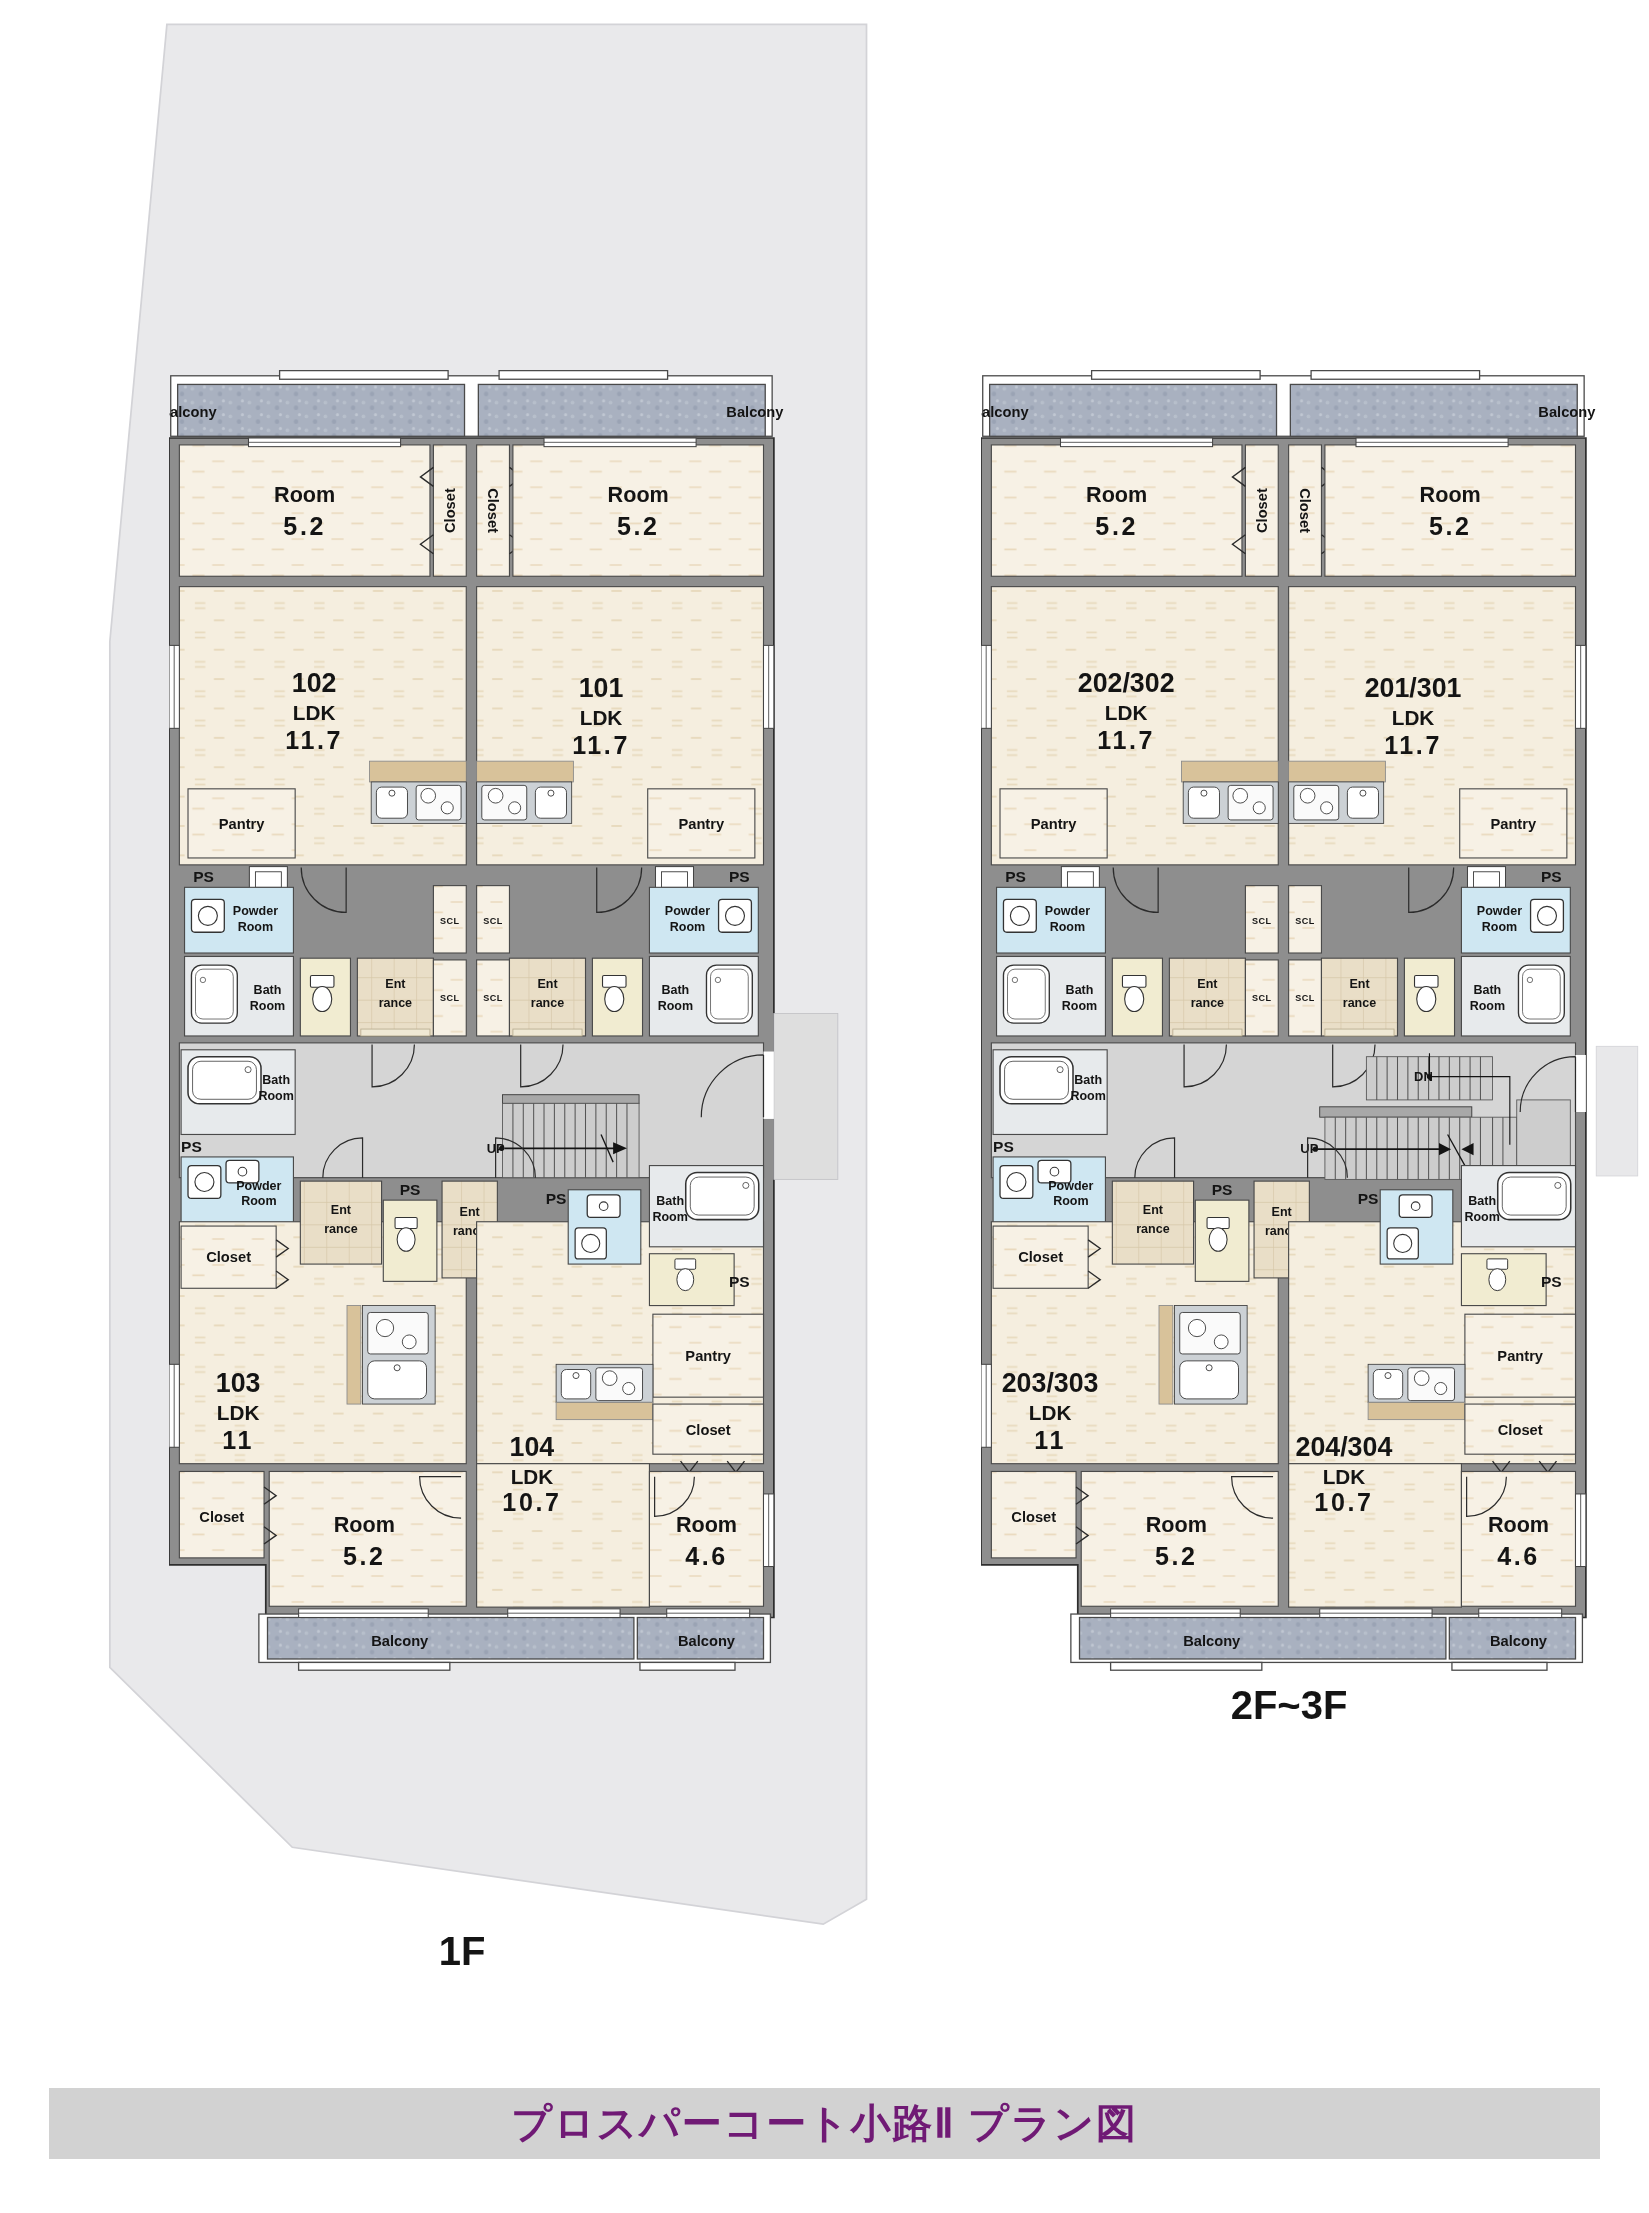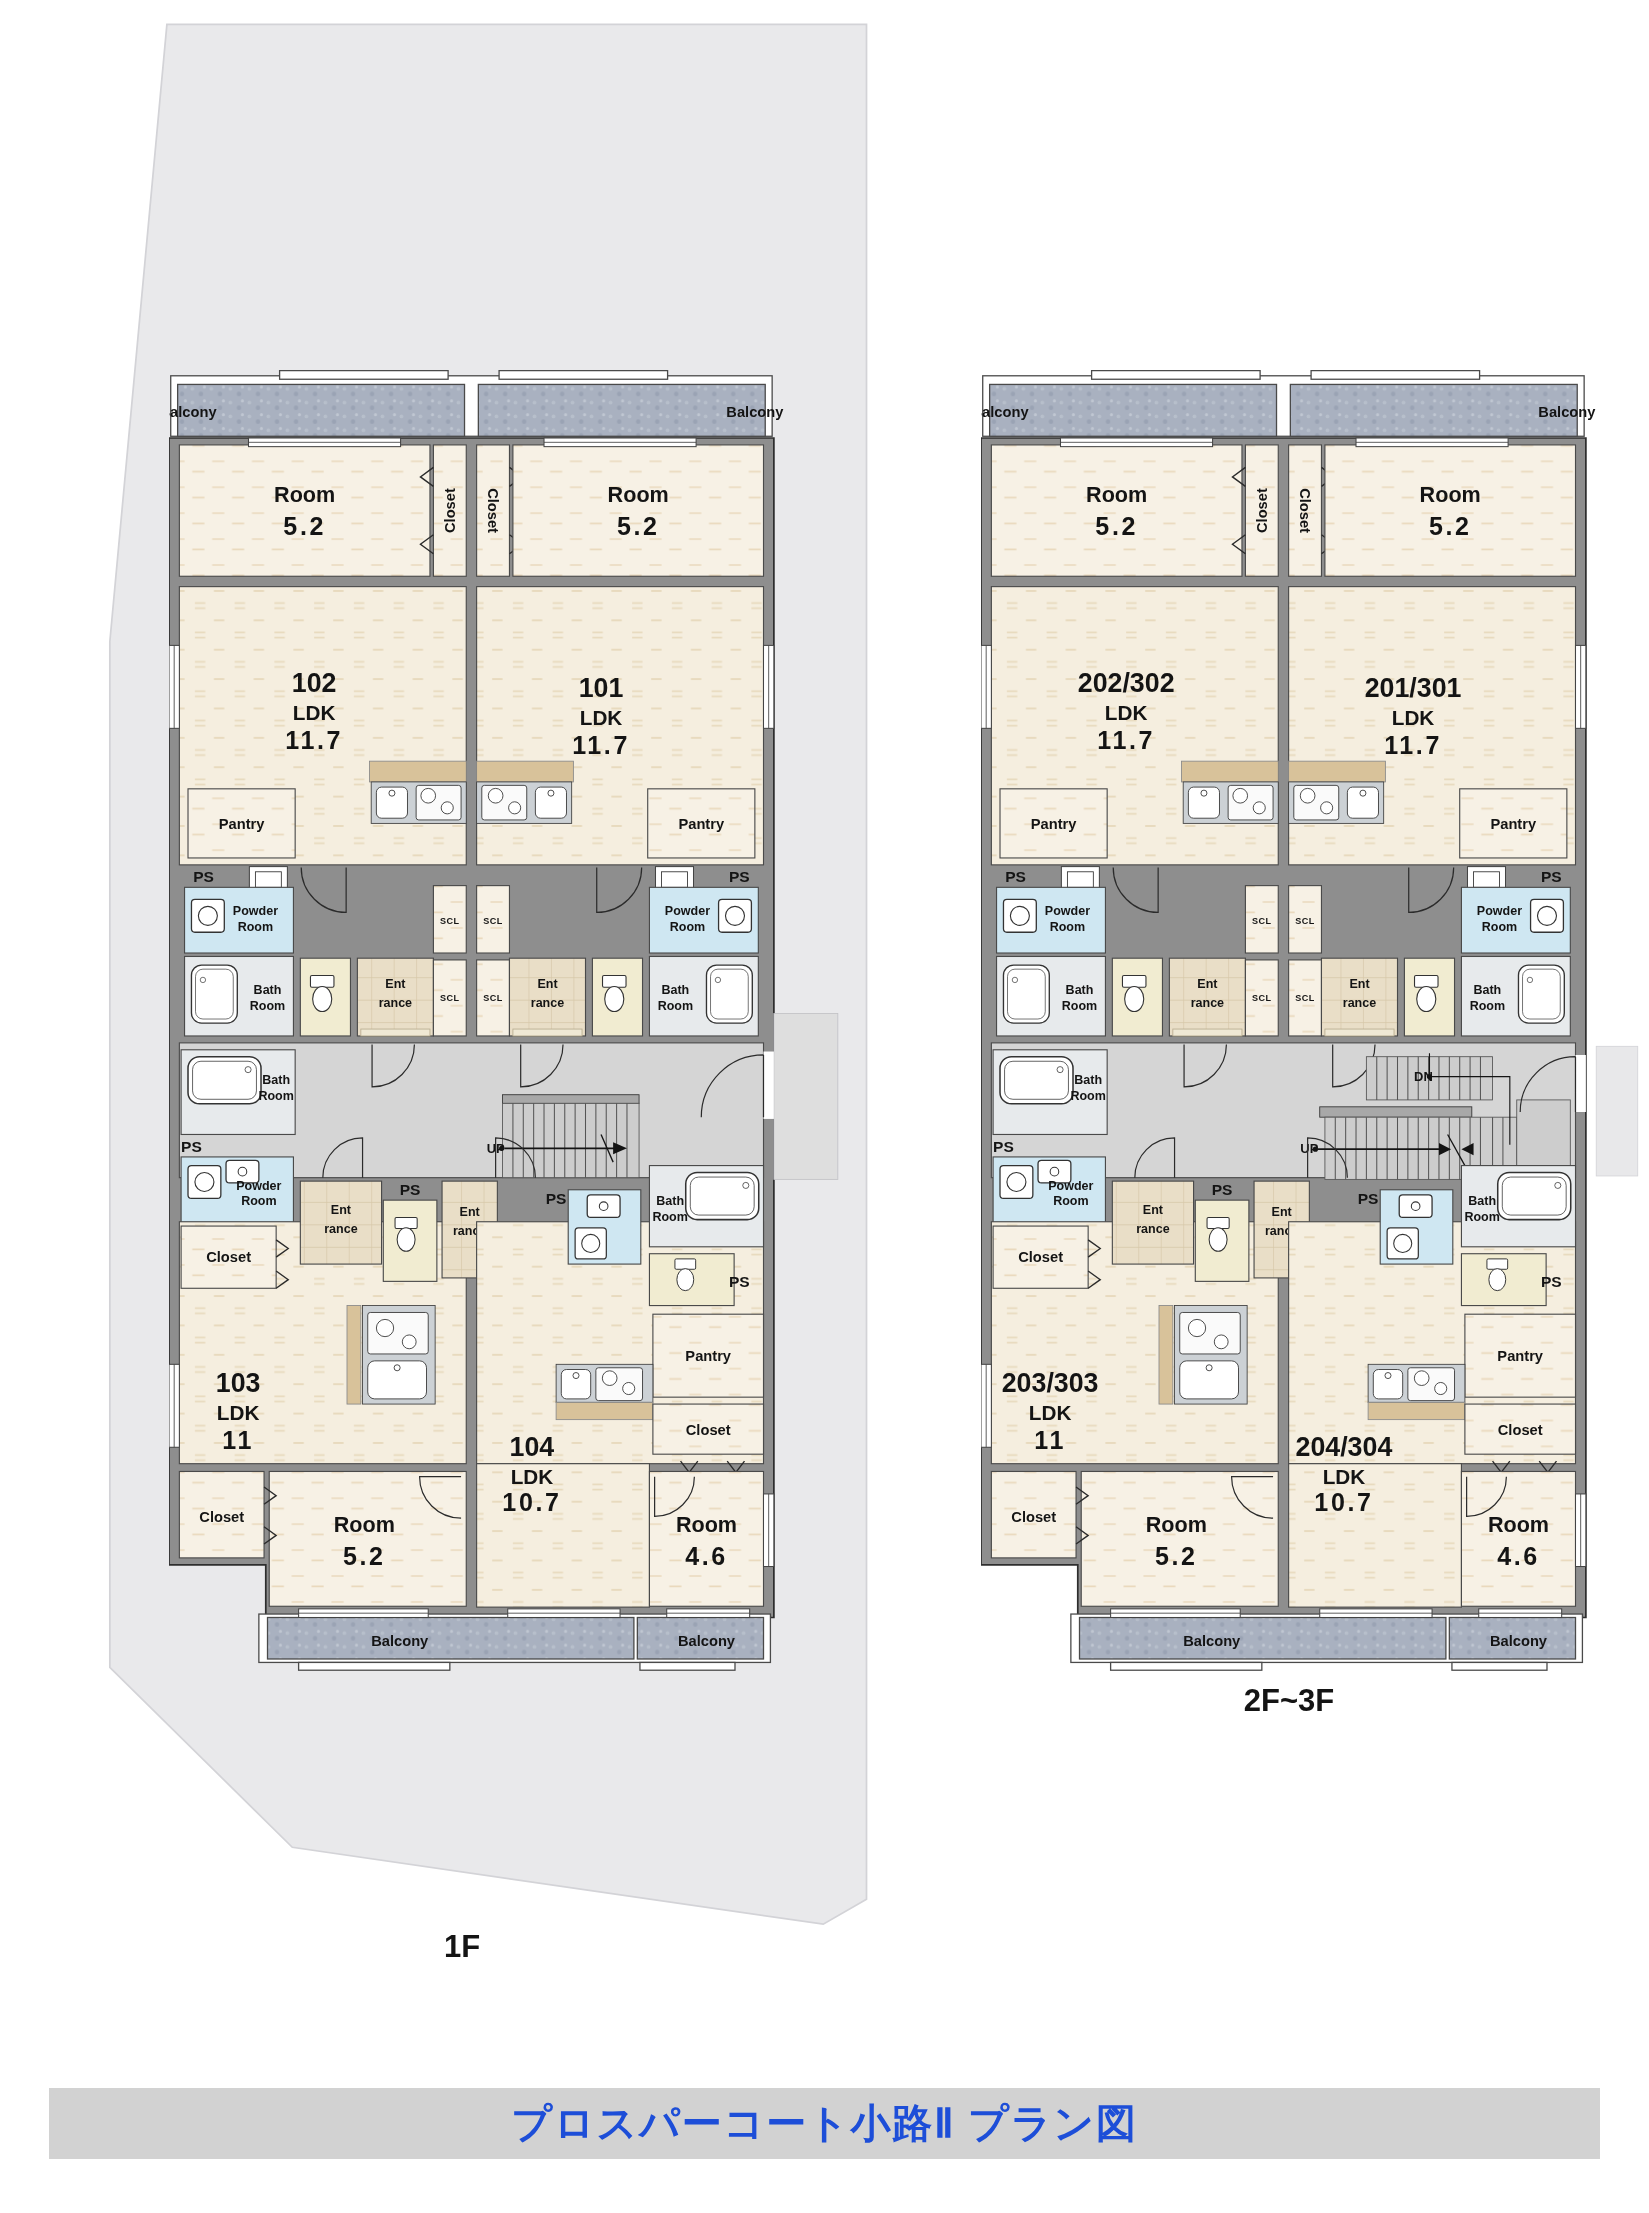--- a/index.html
+++ b/index.html
@@ -13,24 +13,24 @@
   .tK{font-size:24px;}                        
   .tS{font-size:17px;}                        
   .tP{font-size:18px;}                        
   .tX{font-size:14.5px;}                      
   .tC{font-size:10.5px;letter-spacing:.5px;}  
   .tU{font-size:15px;}                        
   .wl{fill:#fff;stroke:#444;stroke-width:1.2;}
   .dr{fill:none;stroke:#2b2b2b;stroke-width:1.4;}
   .bf{fill:none;stroke:#2b2b2b;stroke-width:1.6;}
   .rm{stroke:#4a4a4a;stroke-width:1.3;}
-  .cap{position:absolute;text-align:center;font-size:31px;font-weight:600;color:#141414;}
+  .cap{position:absolute;text-align:center;font-size:40px;font-weight:600;color:#141414;}
   .titlebar{position:absolute;left:49px;top:2088px;width:1551px;height:71px;background:#d2d2d2;
             display:flex;align-items:center;justify-content:center;
-            font-size:40px;font-weight:700;color:#1d4ed8;letter-spacing:1.7px;}
+            font-size:40px;font-weight:700;color:#701a75;letter-spacing:1.7px;}
 </style>
 </head>
 <body>
 
 <div class="page">
 
   <svg class="abs" style="left:0;top:0" width="1650" height="2214" viewBox="0 0 1908 2560">
     <polygon points="193,28 1002,28 1002,2196 952,2225 338,2136 127,1928 127,742" fill="#e9e9eb" stroke="#d3d3d7" stroke-width="2"></polygon>
   </svg>
 

